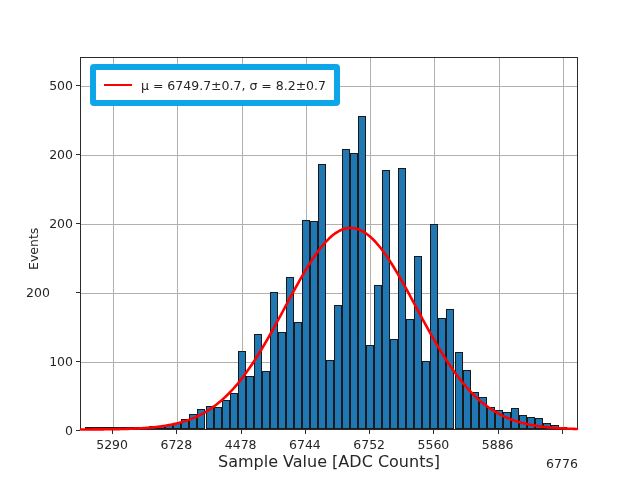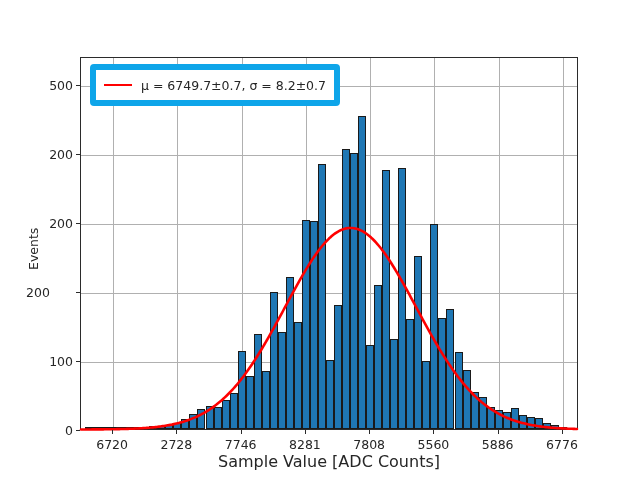--- a/index.html
+++ b/index.html
@@ -167,35 +167,35 @@
       <div class="ytick-label" style="top: 291.85px; width: 70px; right: 567px; text-align: center;">200</div>
       <div class="ytick-mark" style="top: 291.85px; left: 76px;"></div>
       <div class="ytick-label" style="top: 222.78px; width: 70px; right: 567px;">200</div>
       <div class="ytick-mark" style="top: 222.78px; left: 76px;"></div>
       <div class="ytick-label" style="top: 153.7px; width: 70px; right: 567px;">200</div>
       <div class="ytick-mark" style="top: 153.7px; left: 76px;"></div>
       <div class="ytick-label" style="top: 84.63px; width: 70px; right: 567px;">500</div>
       <div class="ytick-mark" style="top: 84.63px; left: 76px;"></div>
     </div>
   <div id="xticks">
-      <div class="xtick-label" style="left: 112.13px; top: 437px;">6720</div>
+      <div class="xtick-label" style="left: 112.13px; top: 437px;">5290</div>
       <div class="xtick-mark" style="left: 112.13px; top: 430px;"></div>
-      <div class="xtick-label" style="left: 176.39px; top: 437px;">2728</div>
+      <div class="xtick-label" style="left: 176.39px; top: 437px;">6728</div>
       <div class="xtick-mark" style="left: 176.39px; top: 430px;"></div>
-      <div class="xtick-label" style="left: 240.65px; top: 437px;">7746</div>
+      <div class="xtick-label" style="left: 240.65px; top: 437px;">4478</div>
       <div class="xtick-mark" style="left: 240.65px; top: 430px;"></div>
-      <div class="xtick-label" style="left: 304.9px; top: 437px;">8281</div>
+      <div class="xtick-label" style="left: 304.9px; top: 437px;">6744</div>
       <div class="xtick-mark" style="left: 304.9px; top: 430px;"></div>
-      <div class="xtick-label" style="left: 369.16px; top: 437px;">7808</div>
+      <div class="xtick-label" style="left: 369.16px; top: 437px;">6752</div>
       <div class="xtick-mark" style="left: 369.16px; top: 430px;"></div>
       <div class="xtick-label" style="left: 433.42px; top: 437px;">5560</div>
       <div class="xtick-mark" style="left: 433.42px; top: 430px;"></div>
       <div class="xtick-label" style="left: 497.68px; top: 437px;">5886</div>
       <div class="xtick-mark" style="left: 497.68px; top: 430px;"></div>
-      <div class="xtick-label" style="left: 561.94px; top: 437px;">6776</div>
+      <div class="xtick-label" style="left: 561.94px; top: 456px;">6776</div>
       <div class="xtick-mark" style="left: 561.94px; top: 430px;"></div>
     </div>
 
   <div id="ylabel" style="left: 26px; top: 269.5px;">Events</div>
   <div id="xlabel">Sample Value [ADC Counts]</div>
 
   <div id="legend">
     <div class="leg-row">
       <span class="leg-key">
           <span class="leg-line"></span>

